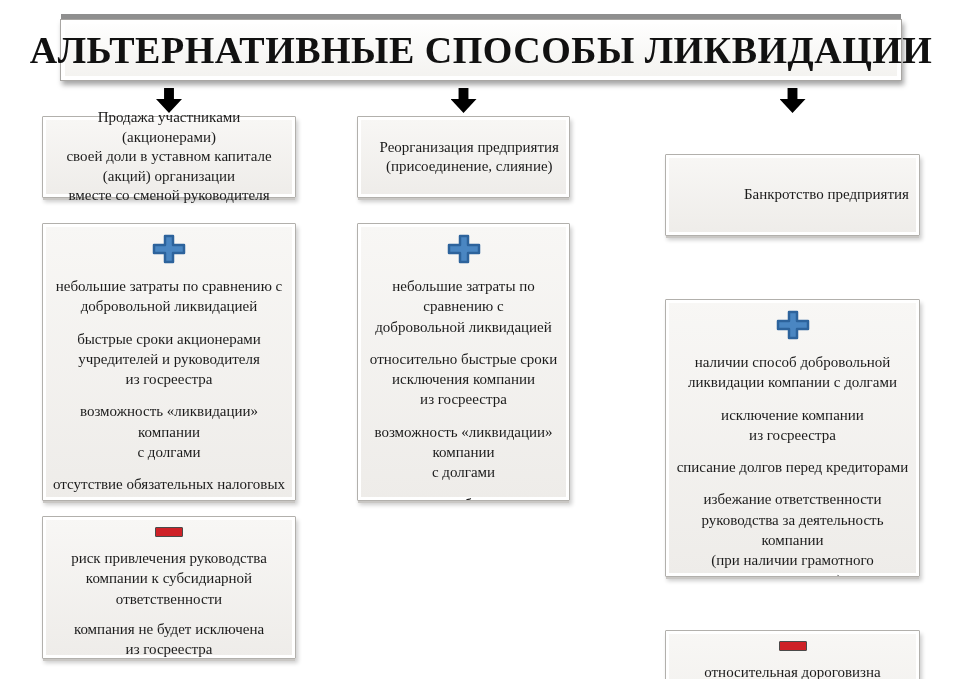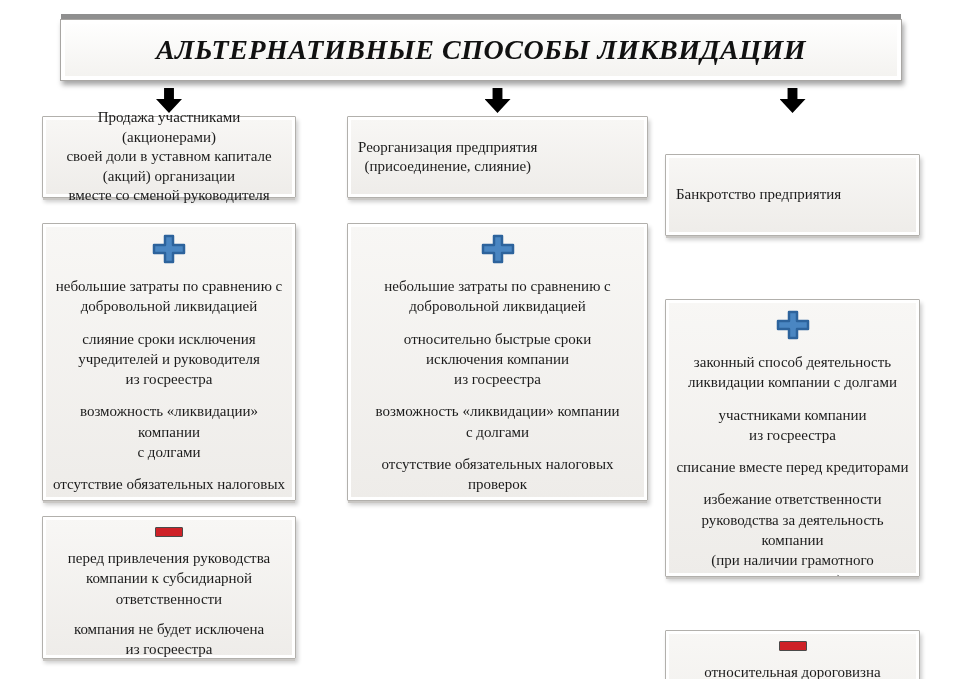--- a/index.html
+++ b/index.html
@@ -9,40 +9,40 @@
   }
   
   .title-banner{
     position:absolute;left:60px;top:19px;width:842px;height:62px;
     box-sizing:border-box;display:flex;align-items:center;justify-content:center;
     background:linear-gradient(180deg,#ffffff 0%,#f3f2ef 100%);
     border:1px solid #a8a6a3;
     box-shadow:0 -6px 0 -1px #8f8f8f, inset 0 0 0 4px #ffffff, 2px 4px 5px rgba(0,0,0,0.35);
   }
   .title-banner h1{
-    margin:0;font-size:28px;font-weight:bold;color:#111;letter-spacing:.5px;white-space:nowrap;font-style:italic;
+    margin:0;font-size:38px;font-weight:bold;color:#111;letter-spacing:.5px;white-space:nowrap;
   }
   
   .column{position:absolute;top:88px;display:flex;flex-direction:column;align-items:center;}
   .col1{left:42px;width:254px;}
-  .col2{left:347px;width:301px;}
+  .col2{left:357px;width:213px;}
   .col3{left:665px;width:255px;gap:38px;}
   .arrow{
     width:26px;height:25px;background:#000;margin-bottom:3px;flex:none;
     clip-path:polygon(31% 0,69% 0,69% 44%,100% 44%,50% 100%,0 44%,31% 44%);
   }
   
   .box{
     width:100%;box-sizing:border-box;
     background:linear-gradient(180deg,#f8f7f5 0%,#eeece9 100%);
     border:1px solid #b2b0ac;border-radius:1px;
     box-shadow:inset 0 0 0 3px #ffffff, 0 3px 0 -1px #c9c7c4, 2px 4px 4px rgba(0,0,0,0.2);
   }
   .header-box{
-    height:82px;display:flex;align-items:center;justify-content:flex-start;
+    height:82px;display:flex;align-items:center;justify-content:flex-end;
     padding:4px 10px;margin-bottom:25px;flex:none;
   }
   .pros-box{
     height:278px;margin-bottom:15px;padding:8px 8px 4px;
     display:flex;flex-direction:column;align-items:center;flex:none;overflow:hidden;
   }
   .cons-box{
     height:143px;padding:7px 8px 4px;
     display:flex;flex-direction:column;align-items:center;flex:none;overflow:hidden;
   }
@@ -75,31 +75,31 @@
 своей доли в уставном капитале
 (акций) организации
 вместе со сменой руководителя</p>
     </div>
     <div class="box pros-box">
       <svg class="plus-icon" viewBox="0 0 36 30">
         <path class="plus-path" d="M14 2 h8 v9 h11 v8 h-11 v9 h-8 v-9 h-11 v-8 h11 z" stroke-width="2.5" stroke-linejoin="round" fill="#4a86c2" stroke="#2d639c"></path>
       </svg>
       <p class="txt item">небольшие затраты по сравнению с
 добровольной ликвидацией</p>
-      <p class="txt item">слияние сроки исключения
+      <p class="txt item">быстрые сроки акционерами
 учредителей и руководителя
 из госреестра</p>
       <p class="txt item">возможность «ликвидации» компании
 с долгами</p>
       <p class="txt item">отсутствие обязательных налоговых
 проверок</p>
     </div>
     <div class="box cons-box">
       <div class="minus-icon" style="background: rgb(206, 33, 39); border-color: rgb(74, 74, 74);"></div>
-      <p class="txt item">перед привлечения руководства
+      <p class="txt item">риск привлечения руководства
 компании к субсидиарной
 ответственности</p>
       <p class="txt item">компания не будет исключена
 из госреестра</p>
     </div>
   </div>
 
   <div class="column col2">
     <div class="arrow" style="background: rgb(0, 0, 0);"></div>
     <div class="box header-box">
@@ -124,25 +124,25 @@
 
   <div class="column col3">
     <div class="arrow" style="background: rgb(0, 0, 0);"></div>
     <div class="box header-box">
       <p class="txt">Банкротство предприятия</p>
     </div>
     <div class="box pros-box">
       <svg class="plus-icon" viewBox="0 0 36 30">
         <path class="plus-path" d="M14 2 h8 v9 h11 v8 h-11 v9 h-8 v-9 h-11 v-8 h11 z" stroke-width="2.5" stroke-linejoin="round" fill="#4a86c2" stroke="#2d639c"></path>
       </svg>
-      <p class="txt item">законный способ деятельность
+      <p class="txt item">наличии способ добровольной
 ликвидации компании с долгами</p>
-      <p class="txt item">участниками компании
+      <p class="txt item">исключение компании
 из госреестра</p>
-      <p class="txt item">списание вместе перед кредиторами</p>
+      <p class="txt item">списание долгов перед кредиторами</p>
       <p class="txt item">избежание ответственности
 руководства за деятельность компании
 (при наличии грамотного
 управляющего)</p>
     </div>
     <div class="box cons-box">
       <div class="minus-icon" style="background: rgb(206, 33, 39); border-color: rgb(74, 74, 74);"></div>
       <p class="txt item">относительная дороговизна</p>
     </div>
   </div>

